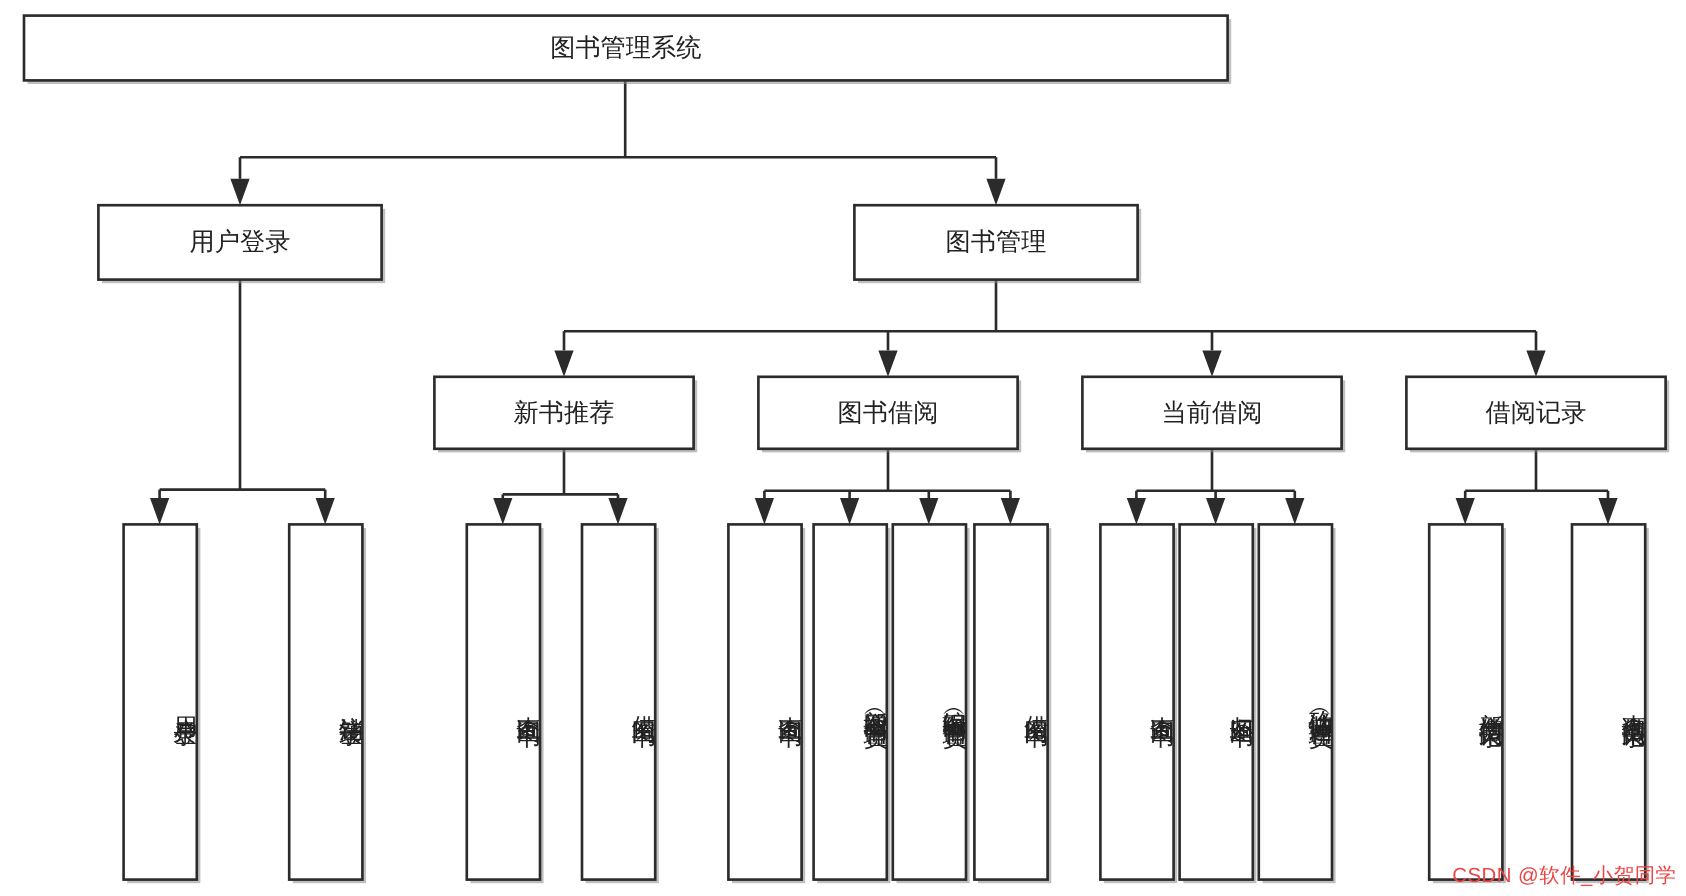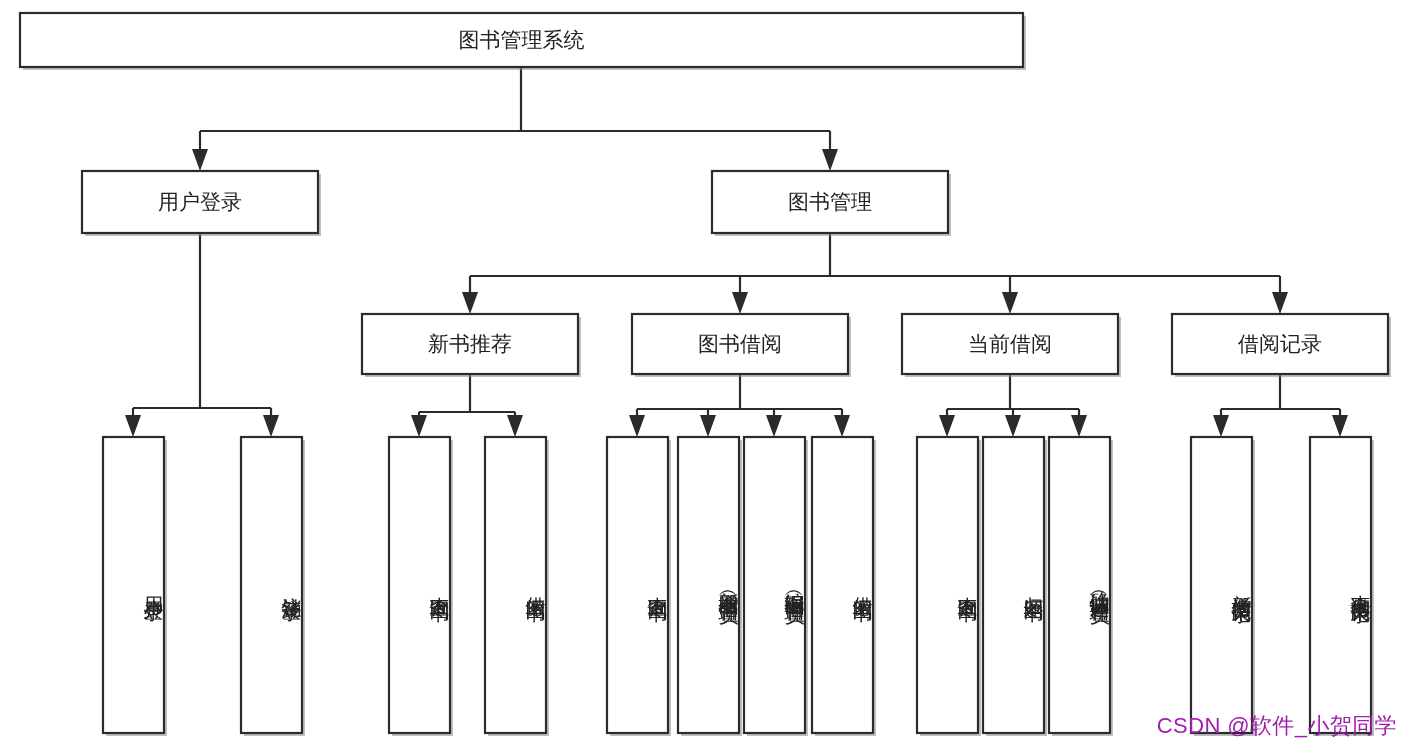--- a/index.html
+++ b/index.html
@@ -66,22 +66,22 @@
     align-items: flex-start;
     justify-content: center;
     white-space: nowrap;
     pointer-events: none;
   }
   .watermark {
     position: absolute;
     right: 8px;
     bottom: 6px;
     font-family: "Liberation Sans", sans-serif;
-    font-size: 22px;
-    color: #a21caf;
+    font-size: 17px;
+    color: #ef4444;
     letter-spacing: 0.4px;
     white-space: nowrap;
     text-align: right;
   }
 </style>
 </head>
 <body>
 
 <div id="diagram-root">
   <svg class="flow" viewBox="0 0 1405 747" xmlns="http://www.w3.org/2000/svg">

